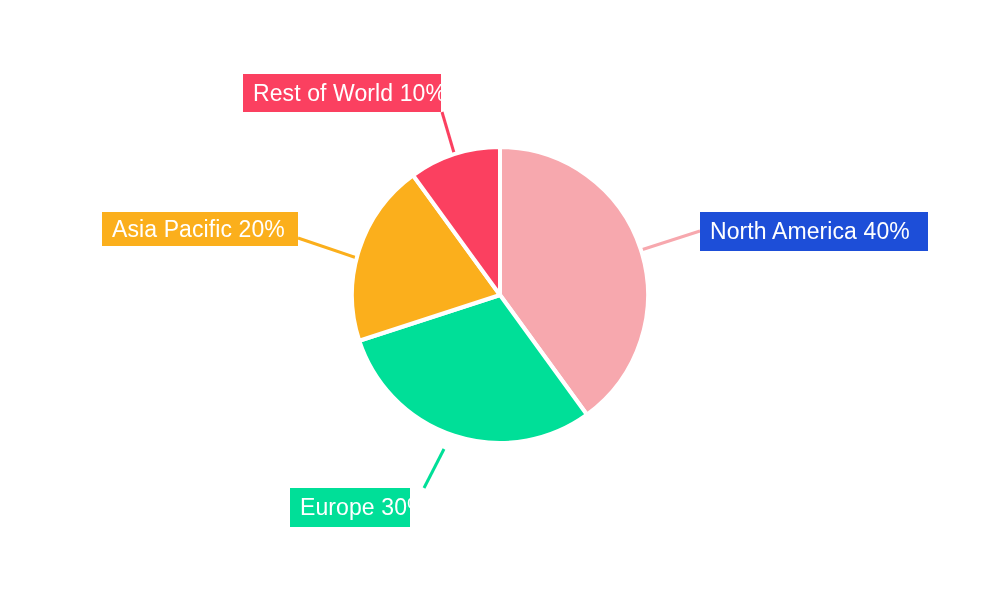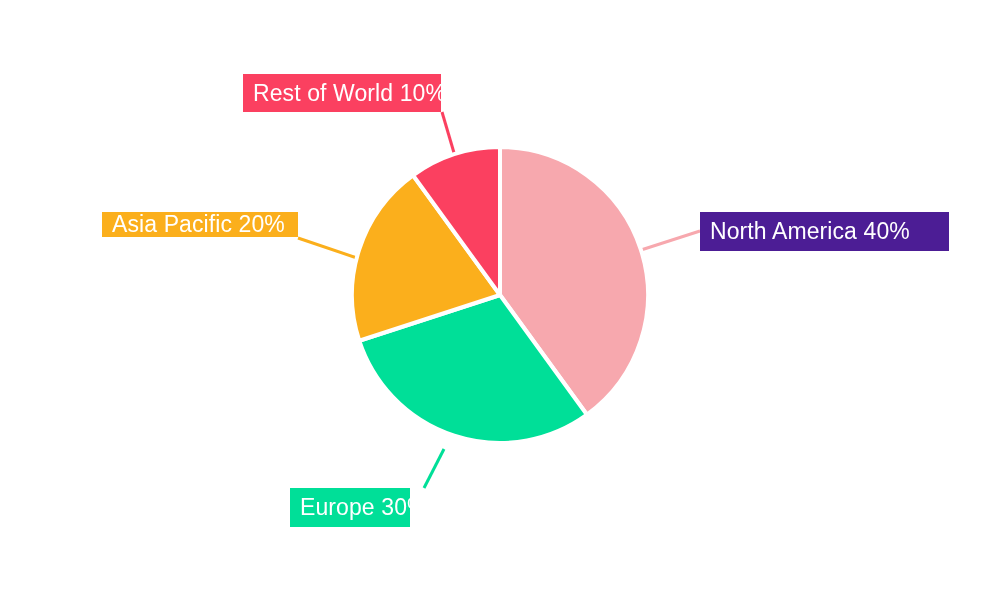--- a/index.html
+++ b/index.html
@@ -69,19 +69,19 @@
       </g>
     <g id="pie-slices">
         <path d="M 500 295 L 500.00 147.00 A 148 148 0 0 1 586.99 414.73 Z" fill="#f7a8ae" class="slice-path"></path>
         <path d="M 500 295 L 586.99 414.73 A 148 148 0 0 1 359.24 340.73 Z" fill="#00df98" class="slice-path"></path>
         <path d="M 500 295 L 359.24 340.73 A 148 148 0 0 1 413.01 175.27 Z" fill="#fbaf1c" class="slice-path"></path>
         <path d="M 500 295 L 413.01 175.27 A 148 148 0 0 1 500.00 147.00 Z" fill="#fb4060" class="slice-path"></path>
       </g>
   </svg>
 
   <div id="label-layer">
-      <div class="label-box" style="left: 700px; top: 212px; width: 249px; height: 39px; background: #4c1d95;">North America 40%</div>
+      <div class="label-box" style="left: 700px; top: 212px; width: 228px; height: 39px; background: #1d4ed8;">North America 40%</div>
       <div class="label-box" style="left: 290px; top: 488px; width: 120px; height: 39px; background: rgb(0, 223, 152);">Europe 30%</div>
-      <div class="label-box" style="left: 102px; top: 212px; width: 196px; height: 25px; background: rgb(251, 175, 28);">Asia Pacific 20%</div>
+      <div class="label-box" style="left: 102px; top: 212px; width: 196px; height: 34px; background: rgb(251, 175, 28);">Asia Pacific 20%</div>
       <div class="label-box" style="left: 221px; top: 74px; width: 198px; height: 38px; background: rgb(251, 64, 96); margin-left: 22px;">Rest of World 10%</div>
     </div>
 
 </div>
 
 </body></html>

